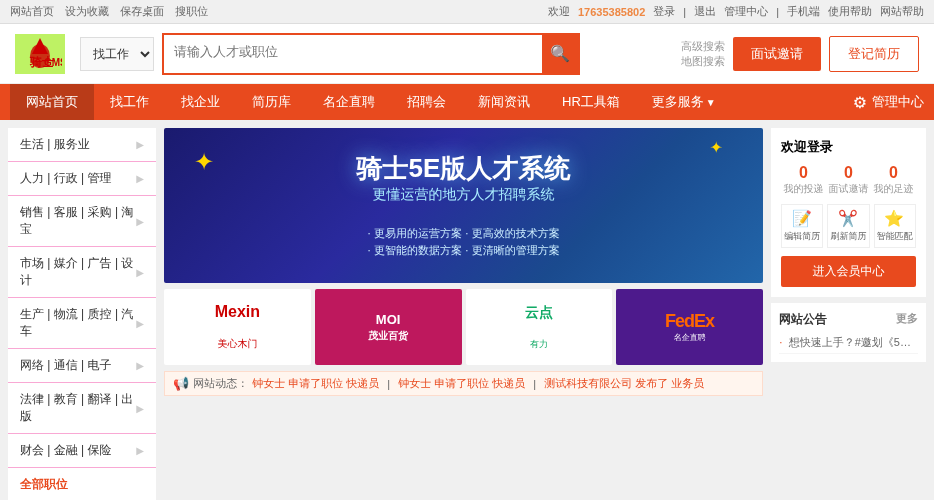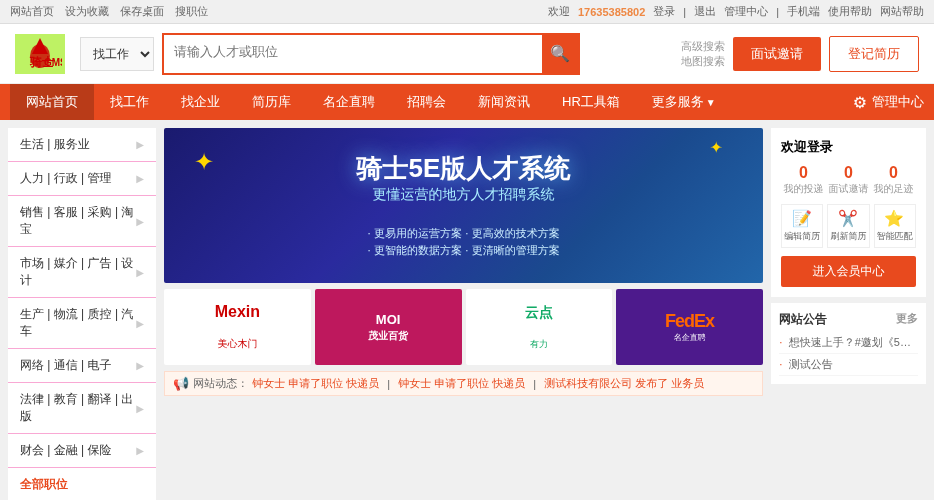--- a/index.html
+++ b/index.html
@@ -295,19 +295,15 @@
 
     <div class="notice-box">
       <div class="notice-title">
         <span>网站公告</span>
         <span class="notice-more">更多</span>
       </div>
       <div class="notice-item">
         <span class="notice-dot">·</span>
         <span>想快速上手？#邀划《5E版帮助手...</span>
       </div>
-      <div class="notice-item">
-        <span class="notice-dot">·</span>
-        <span>测试公告</span>
-      </div>
     </div>
   </div>
 </div>
 
 </body></html>

